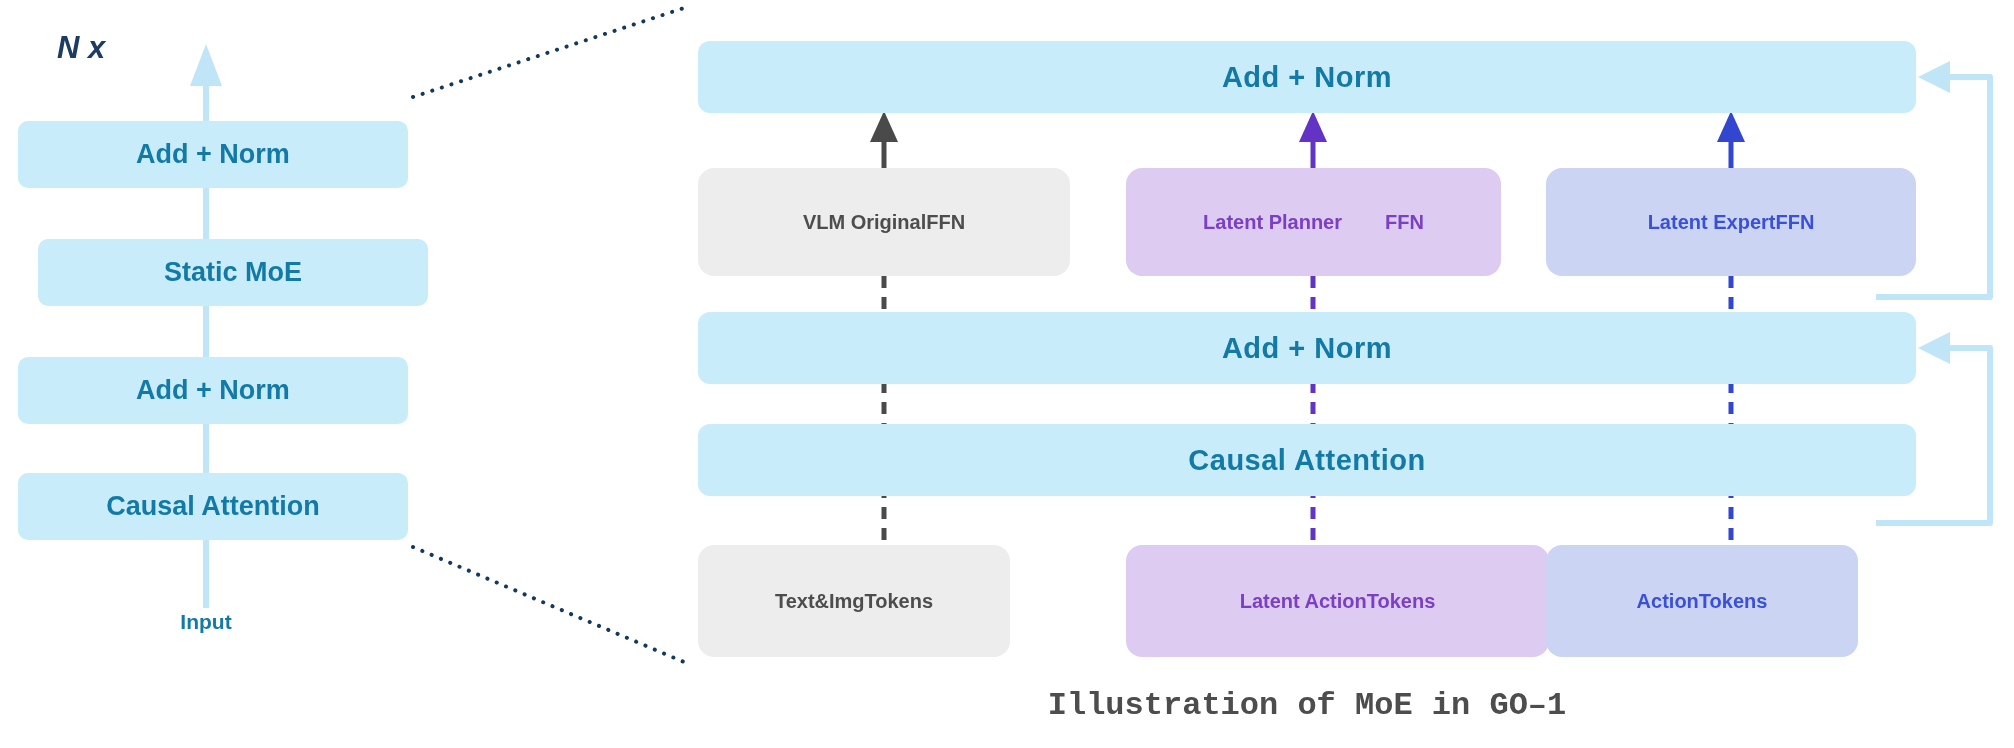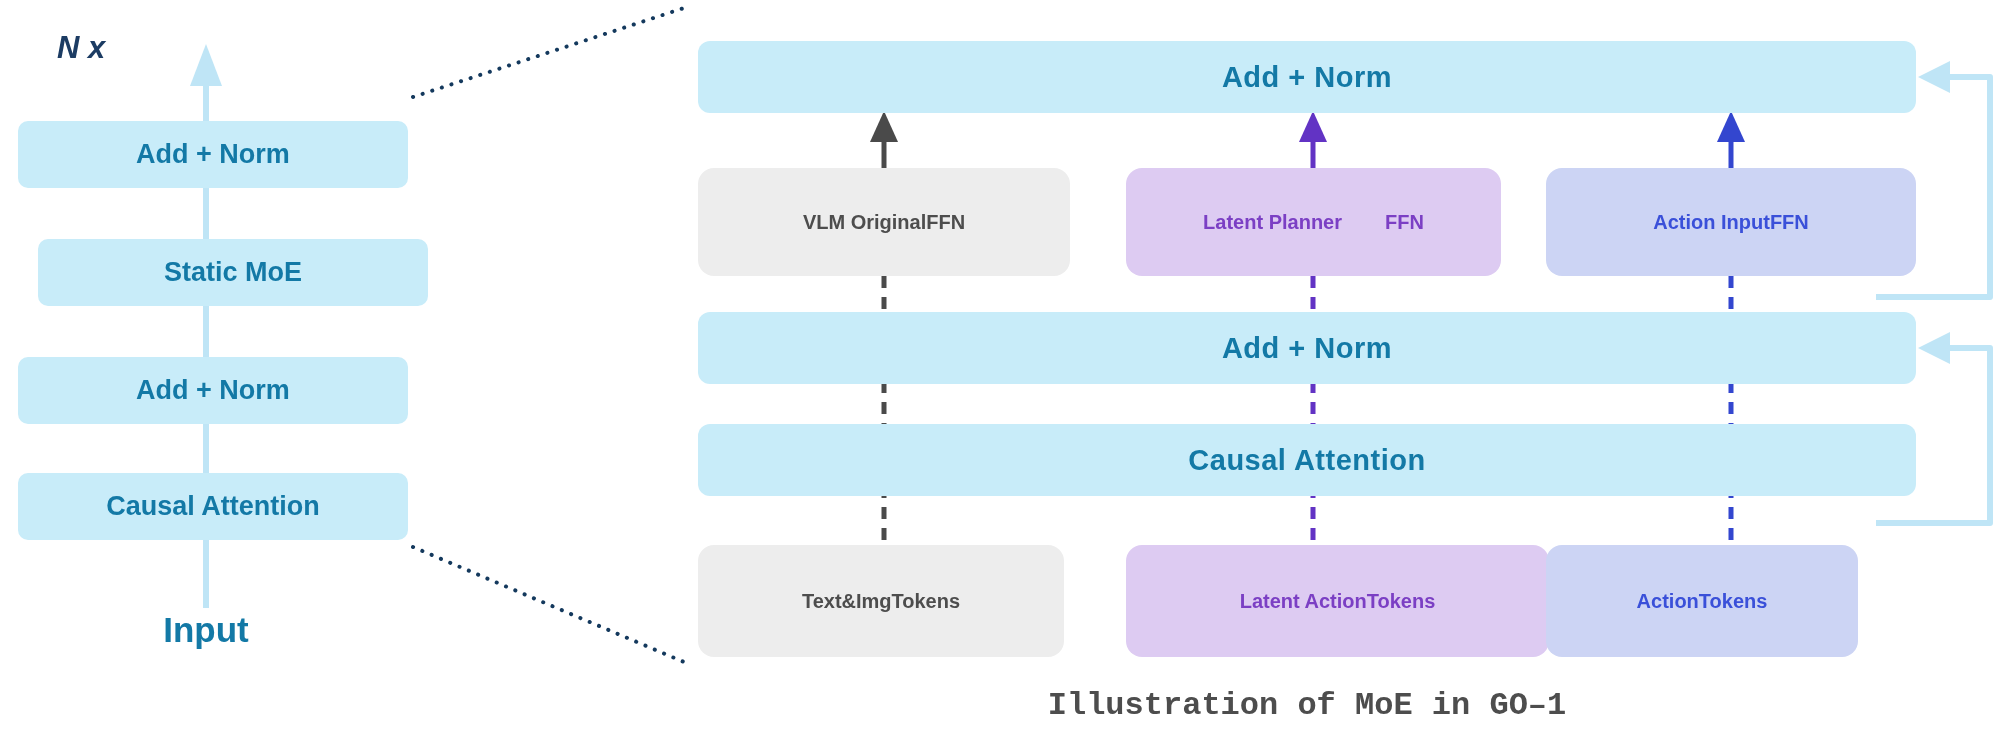--- a/index.html
+++ b/index.html
@@ -25,21 +25,21 @@
   .pill{position:absolute;display:flex;align-items:center;justify-content:center;
         font-weight:bold;z-index:2;text-align:center;}
   .lblue{background:var(--light-blue-fill);color:var(--teal-text);}
   .left-box{font-size:27px;border-radius:10px;}
   .bar{font-size:29px;border-radius:12px;letter-spacing:0.5px;}
   .cellbox{flex-direction:row;line-height:1.3;font-size:20px;border-radius:16px;}
   .gray{background:var(--gray-fill);color:var(--gray-text);}
   .purple{background:var(--purple-fill);color:var(--purple-text);}
   .blue{background:var(--blue-fill);color:var(--blue-text);}
   .nx{position:absolute;font-size:31px;font-weight:bold;font-style:italic;color:var(--nx-text);z-index:2;}
-  .input-label{position:absolute;font-size:35px;font-weight:bold;color:var(--teal-text);z-index:2;text-align:center;}
+  .input-label{position:absolute;font-size:21px;font-weight:bold;color:var(--teal-text);z-index:2;text-align:center;}
   .caption{position:absolute;font-size:32px;font-weight:bold;color:var(--gray-text);z-index:2;text-align:center;}
   
   .residual-stroke{stroke:var(--residual-line);fill:none;stroke-linejoin:round;}
   .residual-fill{fill:var(--residual-line);stroke:none;}
   .dotted{stroke:var(--dotted-line);stroke-width:4;stroke-dasharray:0.1 10;stroke-linecap:round;fill:none;}
   .dash{stroke-dasharray:12 9;stroke-width:5;fill:none;}
   .solid{stroke-width:5;fill:none;}
   .sgray{stroke:var(--arrow-gray);} .fgray{fill:var(--arrow-gray);stroke:none;}
   .spurple{stroke:var(--arrow-purple);} .fpurple{fill:var(--arrow-purple);stroke:none;}
   .sblue{stroke:var(--arrow-blue);} .fblue{fill:var(--arrow-blue);stroke:none;}
@@ -99,29 +99,29 @@
 
   <div class="pill gray cellbox" style="left:698px;top:168px;width:372px;height:108px;">
     <span>VLM Original</span>
     <span>FFN</span>
   </div>
   <div class="pill purple cellbox" style="left:1126px;top:168px;width:375px;height:108px;gap:43px;">
     <span>Latent Planner</span>
     <span>FFN</span>
   </div>
   <div class="pill blue cellbox" style="left:1546px;top:168px;width:370px;height:108px;">
-    <span>Action Input</span>
+    <span>Latent Expert</span>
     <span>FFN</span>
   </div>
 
   <div class="pill lblue bar" style="left:698px;top:312px;width:1218px;height:72px;">Add + Norm</div>
 
   <div class="pill lblue bar" style="left:698px;top:424px;width:1218px;height:72px;">Causal Attention</div>
 
-  <div class="pill gray cellbox" style="left:698px;top:545px;width:366px;height:112px;">
+  <div class="pill gray cellbox" style="left:698px;top:545px;width:312px;height:112px;">
     <span>Text&amp;Img</span>
     <span>Tokens</span>
   </div>
   <div class="pill purple cellbox" style="left:1126px;top:545px;width:423px;height:112px;">
     <span>Latent Action</span>
     <span>Tokens</span>
   </div>
   <div class="pill blue cellbox" style="left:1546px;top:545px;width:312px;height:112px;">
     <span>Action</span>
     <span>Tokens</span>

